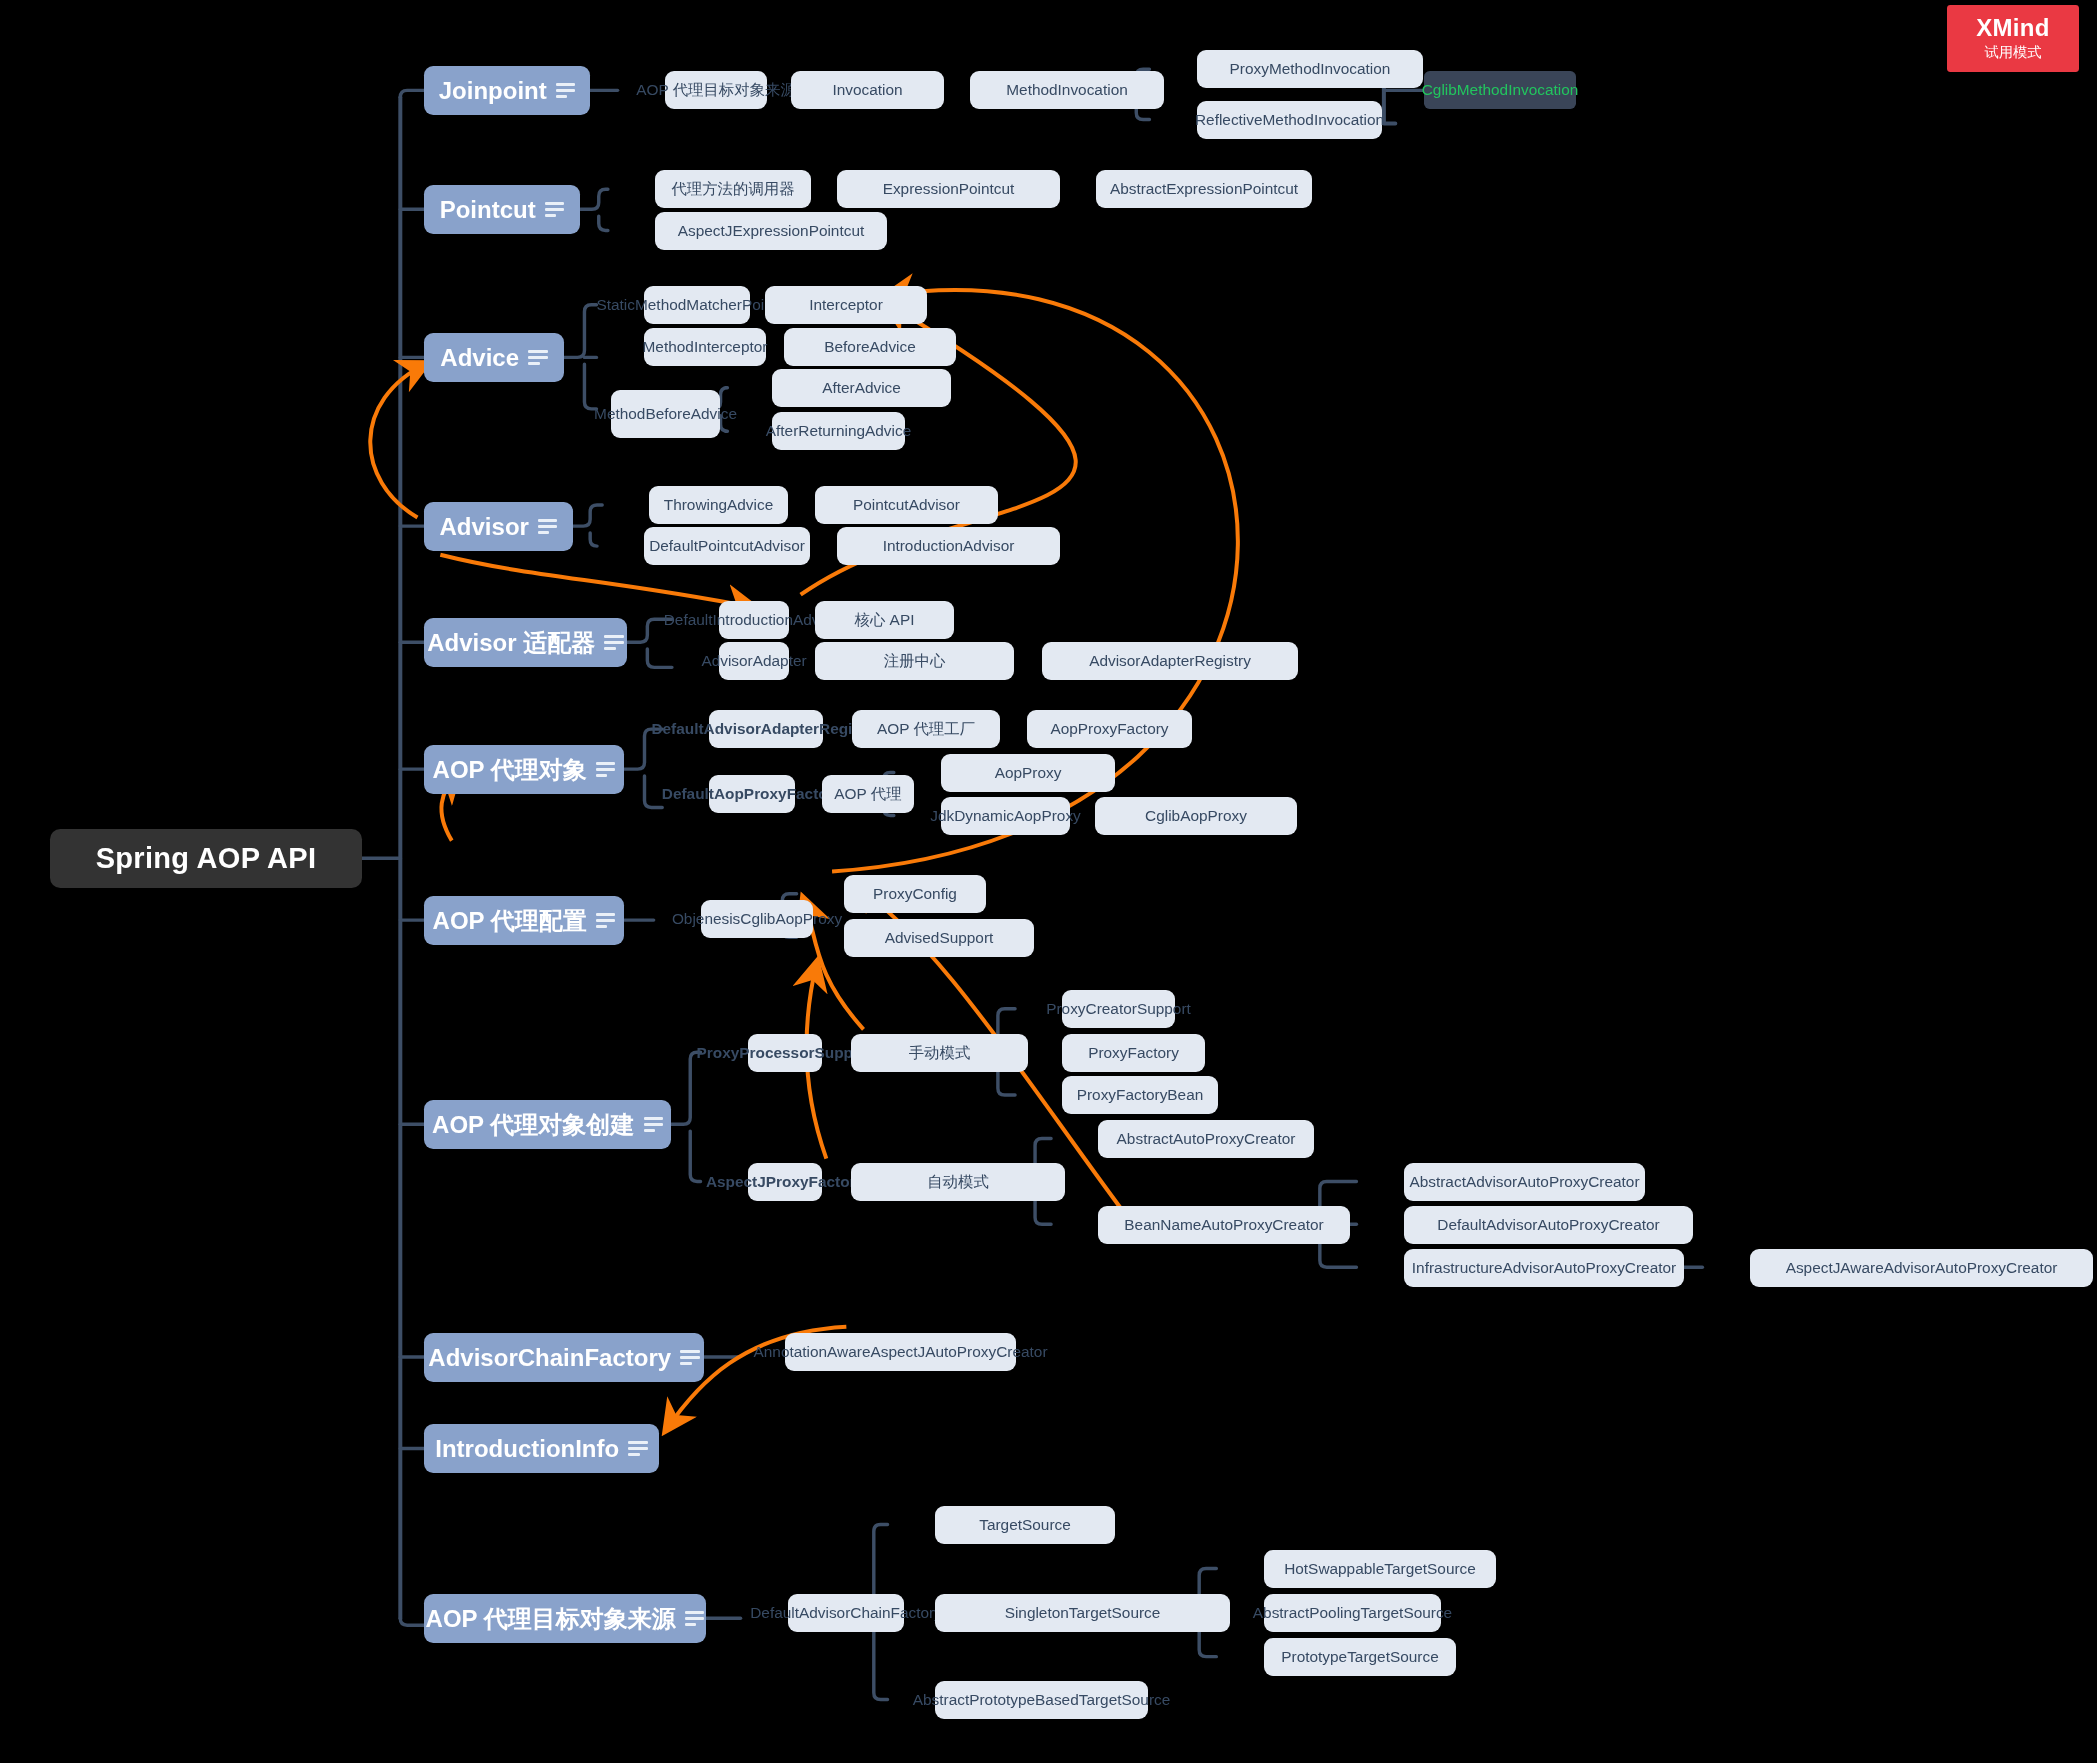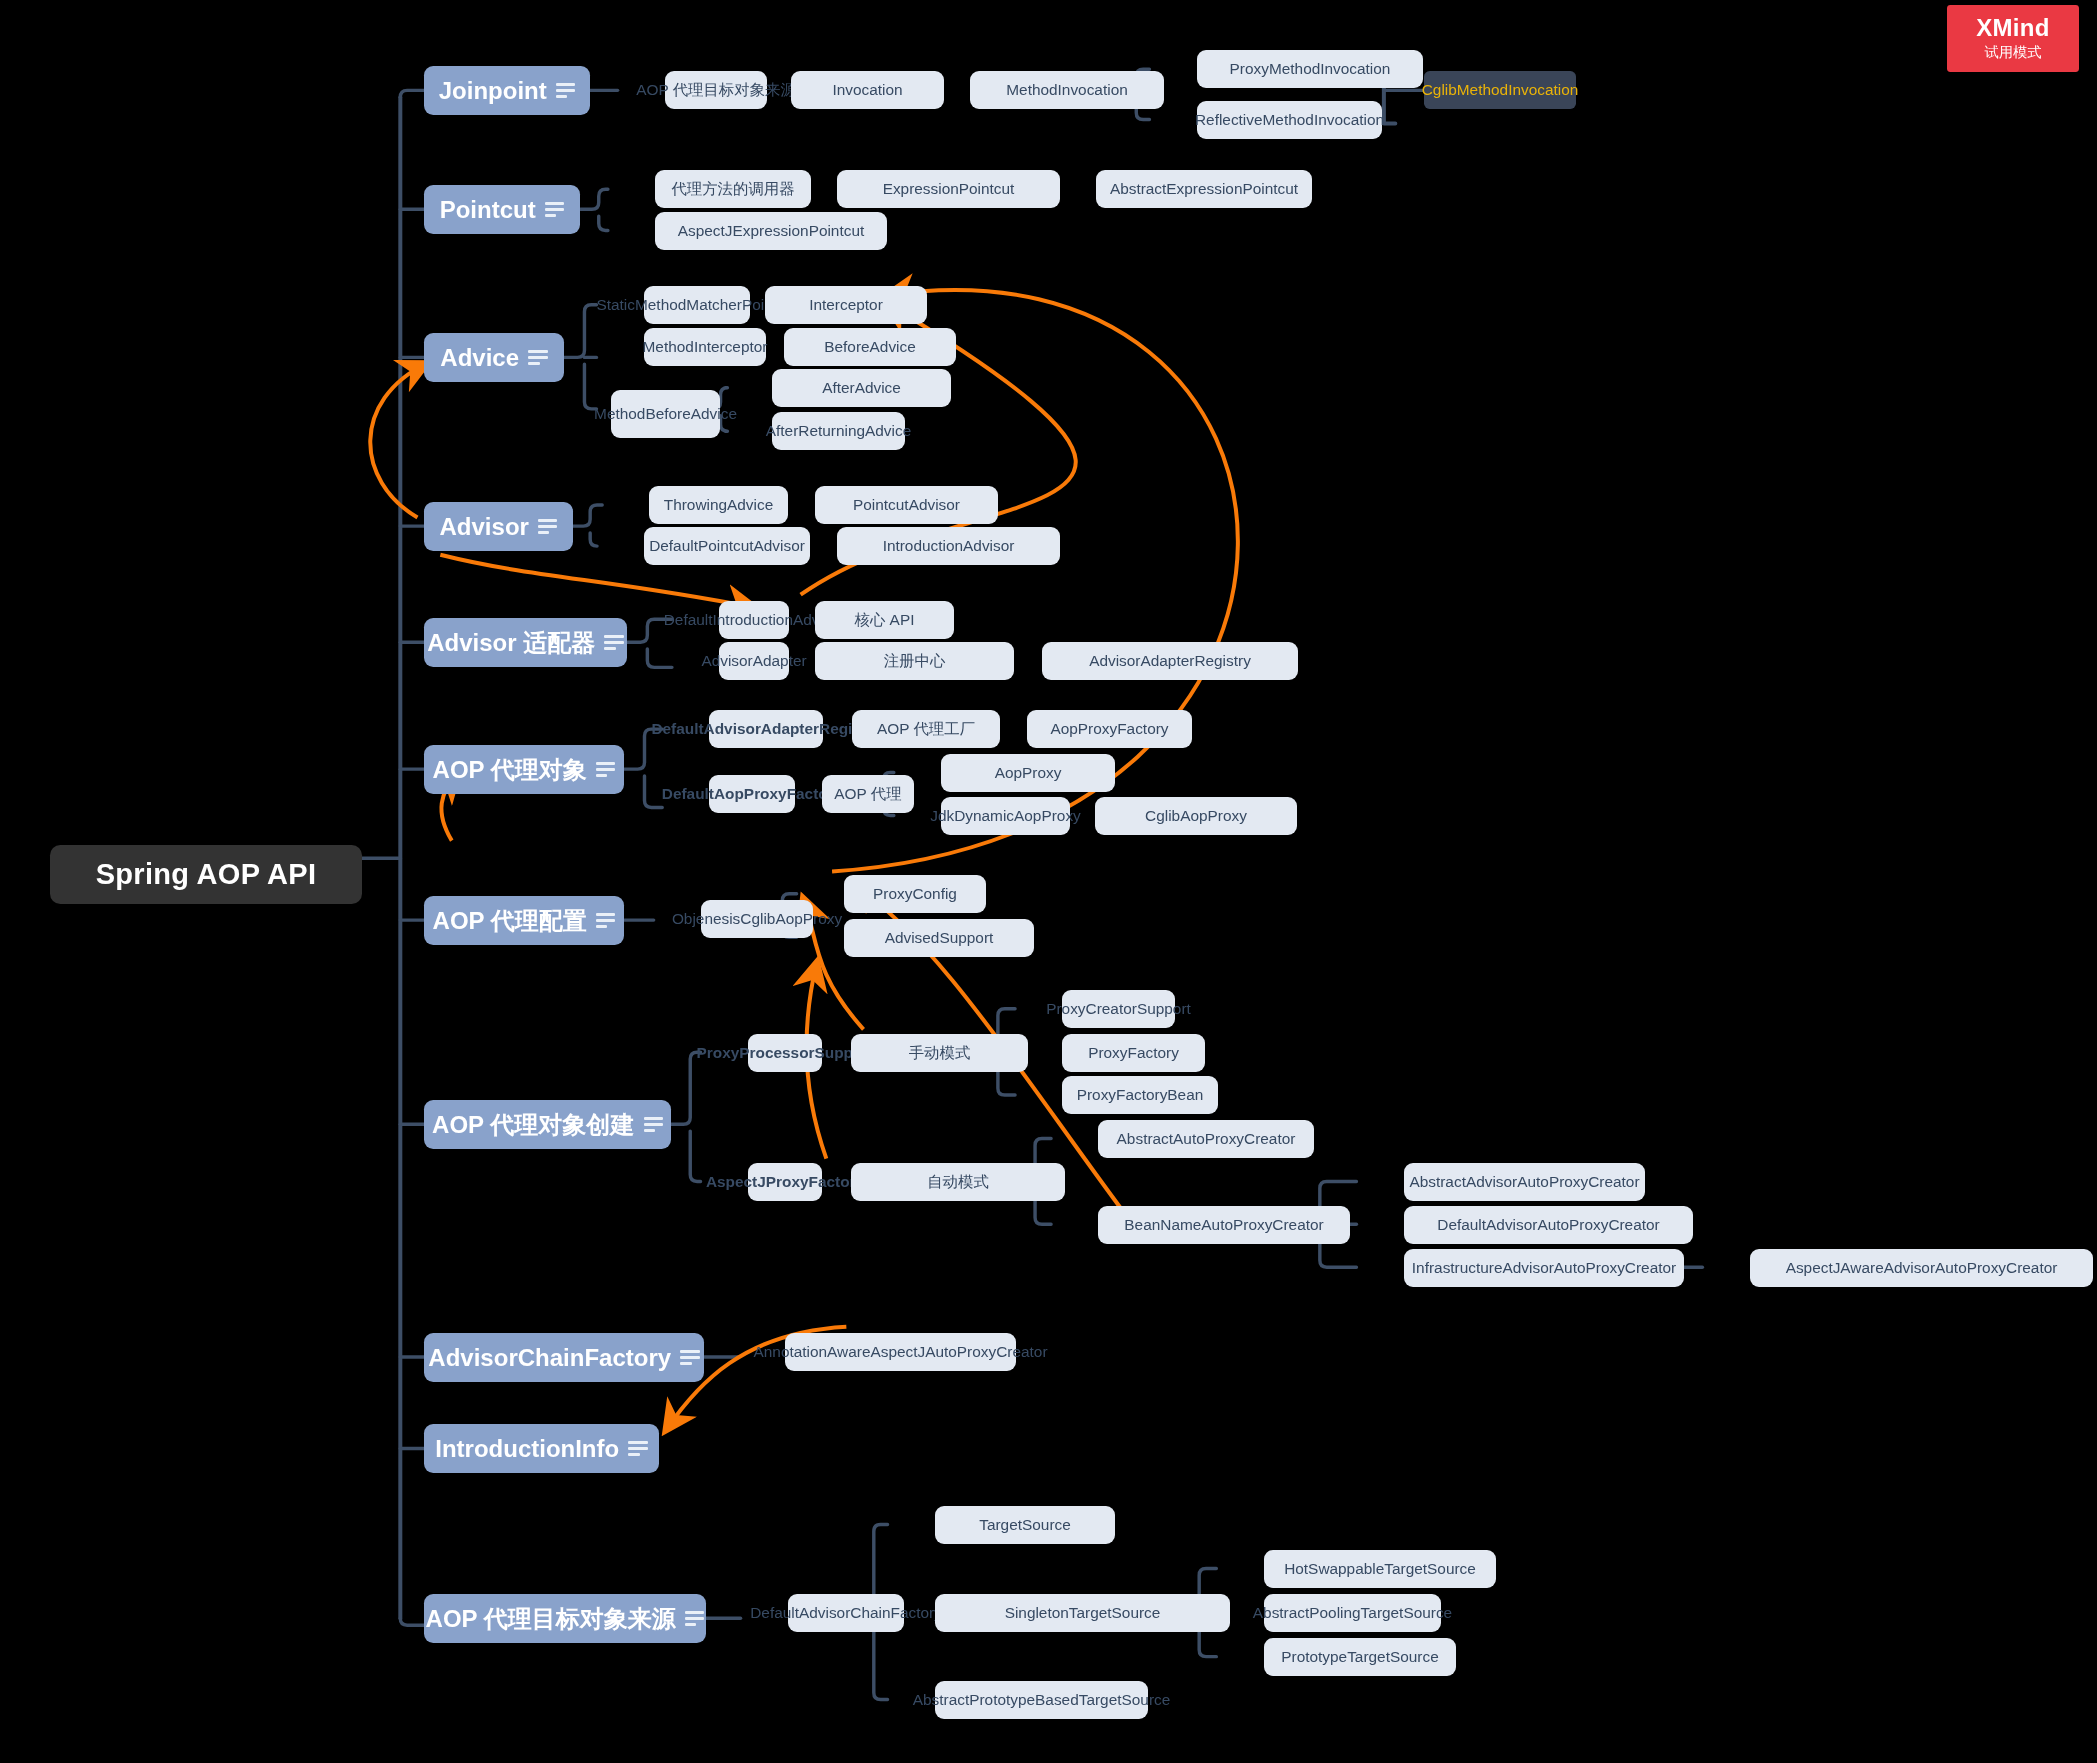--- a/index.html
+++ b/index.html
@@ -4,37 +4,37 @@
 <style>
   html,body{margin:0;padding:0;background:#000;}
   body{width:2097px;height:1763px;position:relative;overflow:hidden;
        font-family:"Liberation Sans","DejaVu Sans",sans-serif;}
   #canvas{position:absolute;inset:0;width:2097px;height:1763px;}
   svg.layer{position:absolute;left:0;top:0;width:2097px;height:1763px;pointer-events:none;}
   .node{position:absolute;box-sizing:border-box;display:flex;align-items:center;
         justify-content:center;white-space:nowrap;border-radius:8px;}
   
   .root{background:#333333;color:#ffffff;font-size:29px;font-weight:bold;
-        border-radius:10.3px;letter-spacing:0.3px;margin-top:16px;}
+        border-radius:10.3px;letter-spacing:0.3px;}
   
   .branch{background:#89a2cb;color:#ffffff;font-size:24px;font-weight:bold;
           border-radius:9.2px;padding:0 12.6px;gap:9.2px;}
   .branch .lbl{display:inline-block;}
   .note-ico{display:inline-flex;flex-direction:column;justify-content:center;
             gap:3.4px;width:19.4px;}
   .note-ico i{display:block;height:2.9px;background:#eaf0f8;border-radius:1.1px;}
   .note-ico i:nth-child(1){width:19.4px;}
   .note-ico i:nth-child(2){width:19.4px;}
   .note-ico i:nth-child(3){width:11.4px;}
   
   .leaf{background:#e3e9f2;color:#374a63;font-size:15.4px;border-radius:9px;
         padding:0 9.2px;margin-left:47px;}
   .leaf.bold{font-weight:bold;}
   
-  .callout{background:#3a4558;color:#eab308;font-size:15.4px;border-radius:5.7px;
+  .callout{background:#3a4558;color:#22c55e;font-size:15.4px;border-radius:5.7px;
            padding:0 10.3px;text-align:center;}
   
   .xmind{position:absolute;background:#ea3943;color:#fff;display:flex;
          flex-direction:column;align-items:center;justify-content:center;
          border-radius:3.4px;}
   .xmind .w1{font-size:24px;font-weight:bold;letter-spacing:0.3px;line-height:1;}
   .xmind .w2{font-size:14.3px;line-height:1;margin-top:5.1px;}
 </style>
 </head>
 <body>

